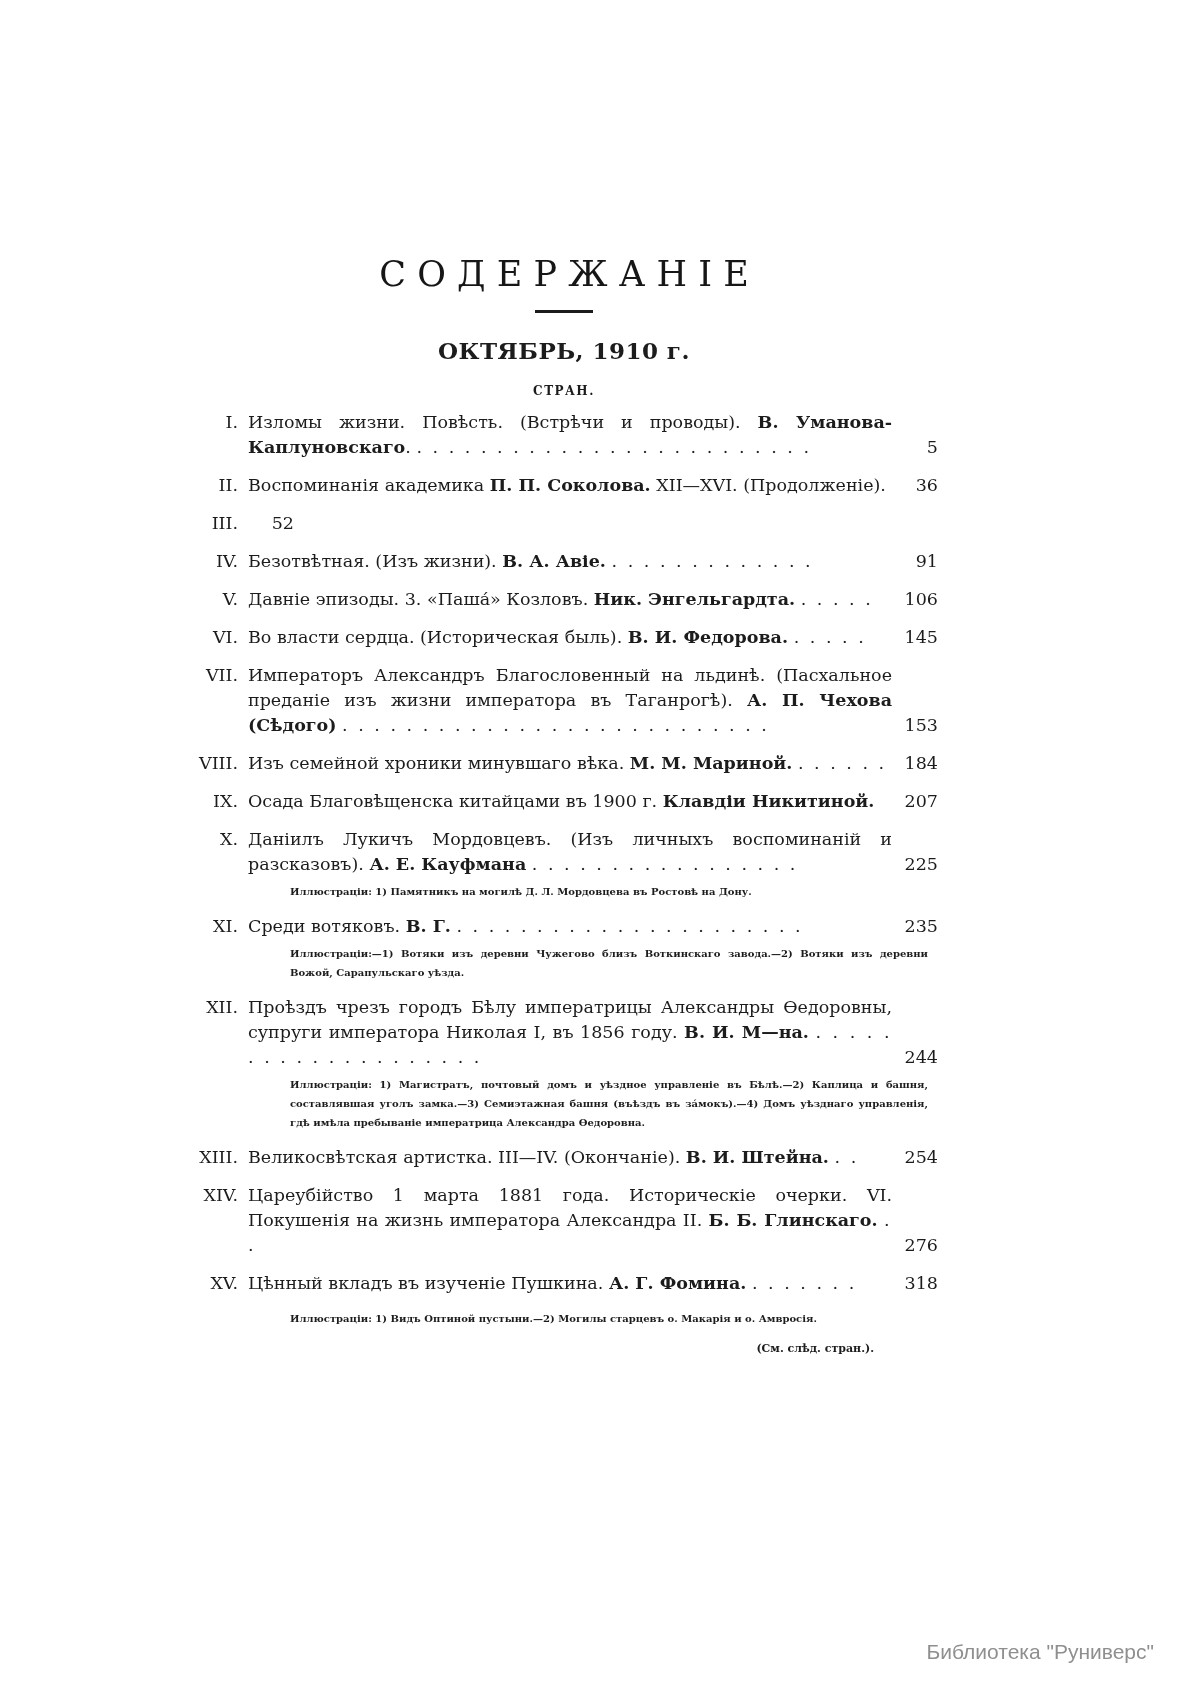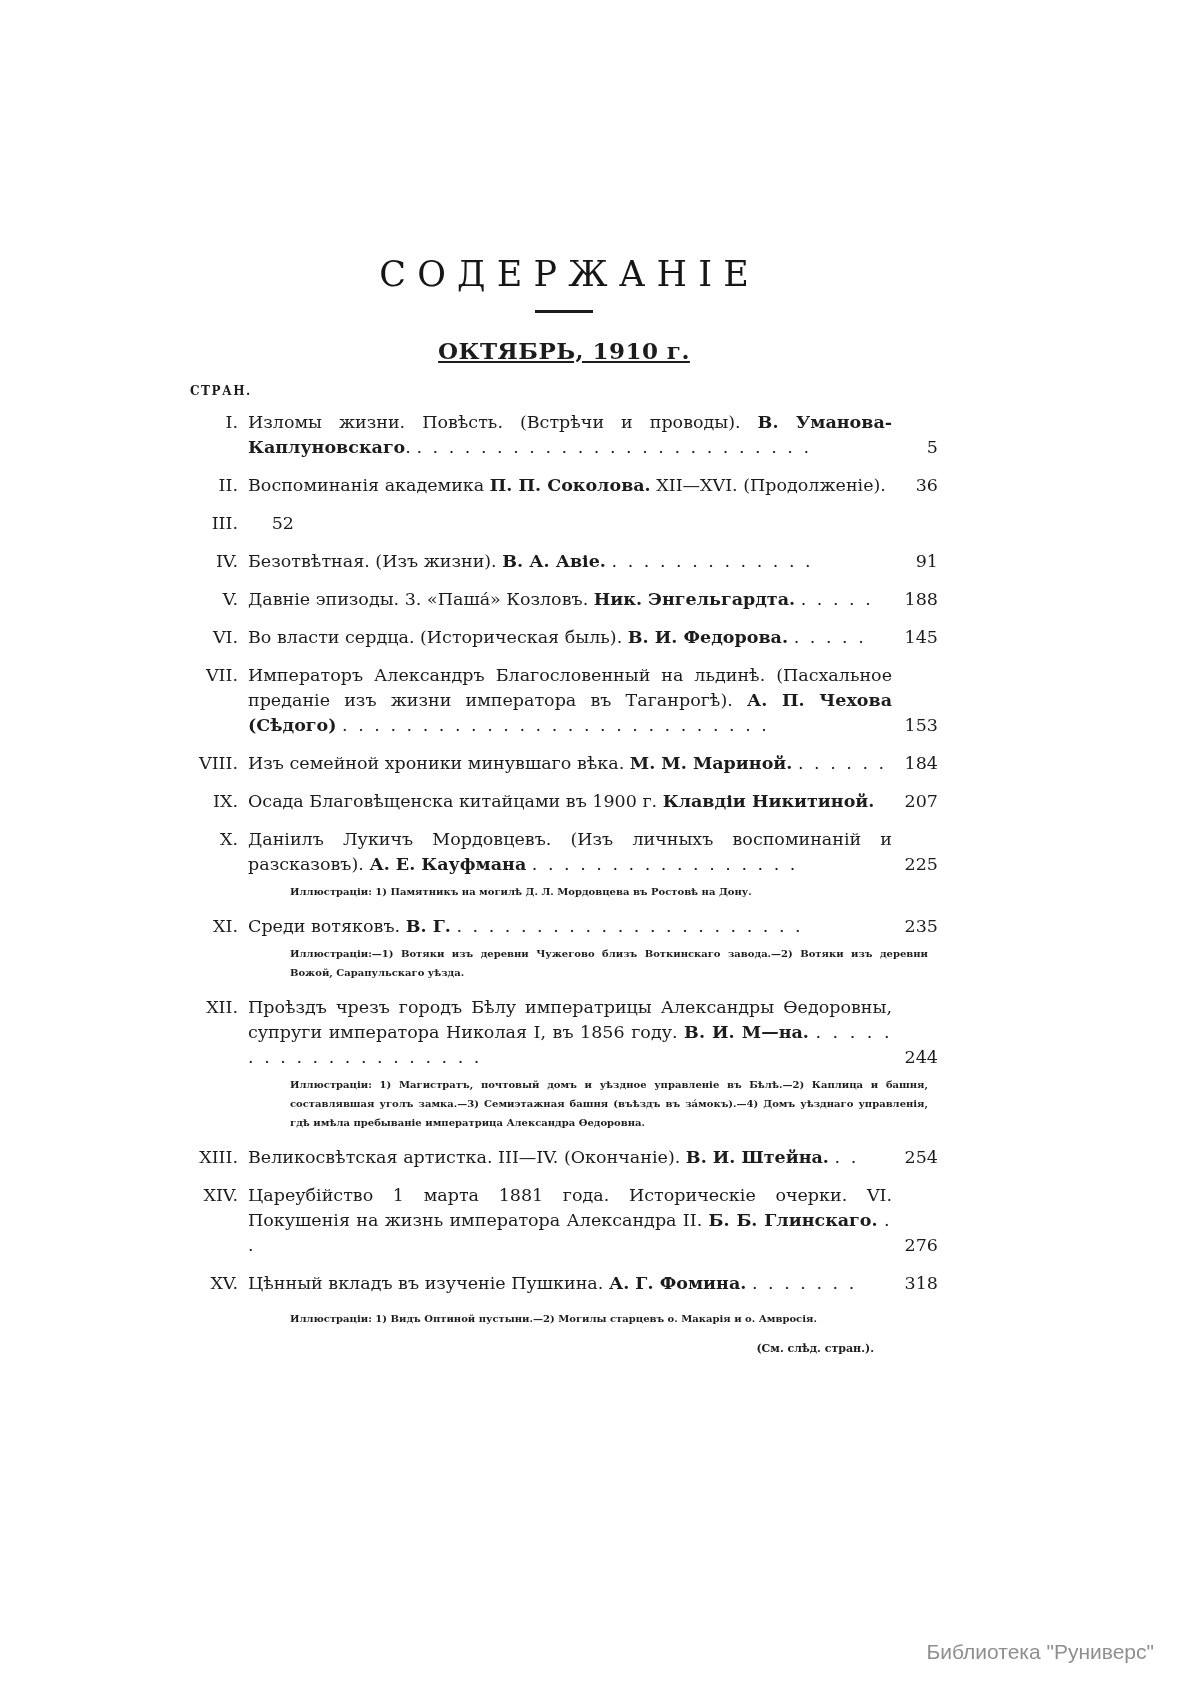--- a/index.html
+++ b/index.html
@@ -35,25 +35,24 @@
     height: 3px;
     background: #1c1c1c;
     margin: 16px auto 0;
   }
   .subtitle {
     margin-top: 24px;
     font-size: 23px;
     font-weight: bold;
     text-align: center;
     letter-spacing: 0.02em;
-    text-decoration: underline;
   }
   .col-header {
     margin-top: 20px;
-    text-align: left;
+    text-align: center;
     font-size: 12px;
     font-weight: bold;
     letter-spacing: 1.5px;
   }
   .entries { margin-top: 12px; }
   .entry-wrap { margin-bottom: 13px; }
   .entry-row {
     display: flex;
     align-items: flex-start;
     font-size: 17.5px;
@@ -137,21 +136,21 @@
           <div class="entry-row">
             <div class="num">IV.</div>
             <div class="mid"><span>Безотвѣтная. (Изъ жизни). </span><span class="b">В. А. Авіе.</span><span> </span><span class="dots">. . . . . . . . . . . . .</span></div>
             <div class="pg">91</div>
           </div>
         </div>
         <div class="entry-wrap">
           <div class="entry-row">
             <div class="num">V.</div>
             <div class="mid"><span>Давніе эпизоды. 3. «Паша́» Козловъ. </span><span class="b">Ник. Энгельгардта.</span><span> </span><span class="dots">. . . . .</span></div>
-            <div class="pg">188</div>
+            <div class="pg">106</div>
           </div>
         </div>
         <div class="entry-wrap">
           <div class="entry-row">
             <div class="num">VI.</div>
             <div class="mid"><span>Во власти сердца. (Историческая быль). </span><span class="b">В. И. Федорова.</span><span> </span><span class="dots">. . . . .</span></div>
             <div class="pg">145</div>
           </div>
         </div>
         <div class="entry-wrap">

